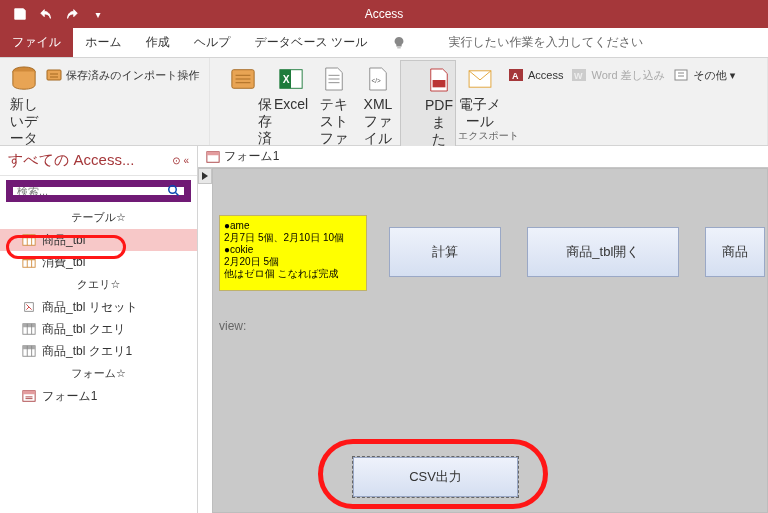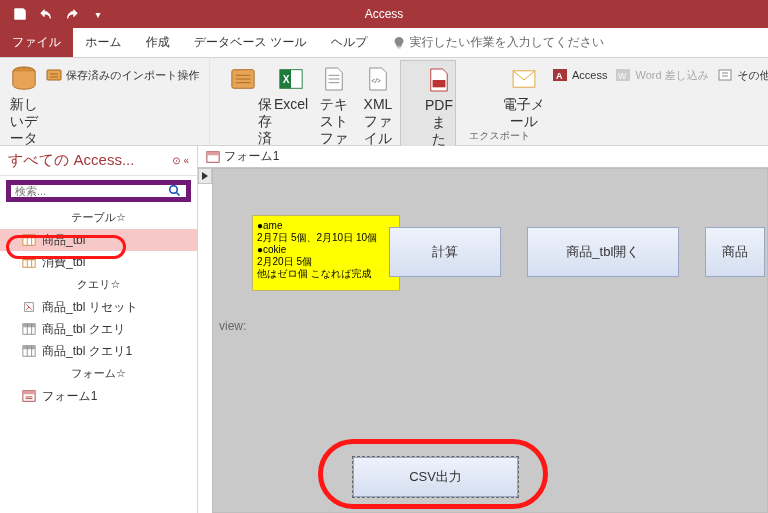--- a/index.html
+++ b/index.html
@@ -9,21 +9,21 @@
   .qat { height: 28px; background: #a5373a; display: flex; align-items: center; padding: 0 8px; color: #fff; position: relative; }
   .qat-btn { width: 24px; height: 22px; display: flex; align-items: center; justify-content: center; margin-right: 2px; }
   .qat-btn svg { fill: #fff; stroke: #fff; }
   .qat-title { position: absolute; left: 50%; transform: translateX(-50%); font-size: 12px; color: #fff; }
 
   
   .tabs { height: 30px; background: #fff; border-bottom: 1px solid #d4d4d4; display: flex; align-items: stretch; }
   .tab { padding: 0 12px; display: flex; align-items: center; font-size: 12px; color: #333; cursor: pointer; }
   .tab.file { color: #fff; background: #a5373a; }
   .tab.active { border-bottom: 3px solid #a5373a; color: #a5373a; font-weight: bold; margin-bottom: -1px; }
-  .tell-me { display: flex; align-items: center; padding-left: 12px; color: #666; }
+  .tell-me { display: flex; align-items: center; padding-left: 12px; color: #666; gap: 39px; }
   .tell-me svg { margin-right: 4px; }
 
   
   .ribbon { height: 88px; background: #f1f1f1; border-bottom: 1px solid #d4d4d4; display: flex; }
   .rgroup { display: flex; flex-direction: column; border-right: 1px solid #e4e4e4; position: relative; padding: 2px 6px 14px 6px; }
   .rgroup-label { position: absolute; bottom: 2px; left: 0; right: 0; text-align: center; font-size: 10px; color: #666; }
   .rgroup-body { display: flex; flex: 1; align-items: flex-start; }
   .rbig { display: flex; flex-direction: column; align-items: center; width: 54px; padding: 4px 2px 0 2px; text-align: center; }
   .rbig-ico { width: 32px; height: 30px; margin-bottom: 2px; display: flex; align-items: center; justify-content: center; }
   .rbig-label { font-size: 14px; line-height: 1.2; }
@@ -31,35 +31,35 @@
   .rsmline { display: flex; align-items: center; height: 22px; font-size: 11px; white-space: nowrap; padding: 0 4px; }
   .rsmline svg { margin-right: 4px; }
   .rcol { display: flex; flex-direction: row; }
 
   
   .content { display: flex; height: calc(513px - 28px - 30px - 88px); }
 
   
   .nav { width: 198px; border-right: 1px solid #d4d4d4; background: #fff; position: relative; }
   .nav-header { height: 30px; display: flex; align-items: center; padding: 0 8px; color: #a5373a; font-size: 15px; justify-content: space-between; border-bottom: 1px solid #e4e4e4; }
-  .nav-search { margin: 4px 6px; display: flex; border: 5px solid #701a75; height: 22px; }
+  .nav-search { margin: 4px 6px; display: flex; border: 7px solid #701a75; height: 22px; }
   .nav-search input { flex: 1; border: none; padding: 0 4px; font-size: 11px; outline: none; }
   .nav-search .magnify { width: 22px; display: flex; align-items: center; justify-content: center; color: #094ab2; }
   .nav-cat { padding: 4px 8px; font-size: 11px; color: #333; display: flex; justify-content: center; align-items: center; }
   .nav-item { display: flex; align-items: center; padding: 2px 8px 2px 22px; height: 22px; font-size: 12px; gap: 6px; }
   .nav-item.selected { background: #f7c8c8; }
 
   .red-circle-1 { position: absolute; left: 6px; top: 89px; width: 120px; height: 24px; border: 3px solid #ff1616; border-radius: 14px; pointer-events: none; }
 
   
   .formarea { flex: 1; background: #fff; position: relative; }
   .form-tab { height: 22px; border-bottom: 1px solid #c7c7c7; display: flex; align-items: center; padding: 0 8px; gap: 4px; font-size: 12px; }
   .formbody { position: absolute; top: 22px; left: 0; right: 0; bottom: 0; background: #c9c9c9; border: 1px solid #bdbdbd; }
 
-  .note-box { position:absolute; left:6px; top:46px; width:148px; height:76px; background:#ffff00; color:#000; font-size:10px; padding:4px; line-height:1.2; border:1px solid #bfb26a;margin-left:33px; }
+  .note-box { position:absolute; left:6px; top:46px; width:148px; height:76px; background:#ffff00; color:#000; font-size:10px; padding:4px; line-height:1.2; border:1px solid #bfb26a; }
   .btn3d { position:absolute; height:50px; background:linear-gradient(#eef2fb,#d5dff1); border:1px solid #9aa8c6; display:flex; align-items:center; justify-content:center; font-size:13px; color:#333; }
   .btn3d.b1 { left:176px; top:58px; width:112px; }
   .btn3d.b2 { left:314px; top:58px; width:152px; }
   .btn3d.b3 { left:492px; top:58px; width:60px; }
   .viewlabel { position:absolute; left:6px; top:150px; font-size:12px; color:#666; }
 
   .csvbtn { position:absolute; left:140px; top:288px; width:165px; height:40px; background:linear-gradient(#eef2fb,#d5dff1); border:1px solid #9aa8c6; outline:1px dashed #666; display:flex; align-items:center; justify-content:center; font-size:13px; }
   .red-circle-2 { position:absolute; left:105px; top:270px; width:230px; height:70px; border:5px solid #ff1616; border-radius:42px; pointer-events:none; }
 </style>
 </head>
@@ -82,22 +82,22 @@
       </svg>
   </div>
   <div class="qat-btn" style="font-size:10px;">▾</div>
   <div class="qat-title">Access</div>
 </div>
 
 <div class="tabs">
   <div class="tab file">ファイル</div>
   <div class="tab">ホーム</div>
   <div class="tab">作成</div>
+  <div class="tab">ヘルプ</div>
   <div class="tab">データベース ツール</div>
-  <div class="tab">ヘルプ</div>
   <div class="tell-me">
     <svg width="14" height="14" viewBox="0 0 16 16">
         <path d="M8 1a5 5 0 0 0-3 9v2h6v-2a5 5 0 0 0-3-9zm-2 12h4v1H6v-1z" fill="#888"></path>
       </svg>
     <span>実行したい作業を入力してください</span>
   </div>
 </div>
 
 <div class="ribbon">
 
@@ -170,21 +170,21 @@
       <div class="rbig sel" style="width:56px;padding-left:24px;">
         <div class="rbig-ico">
             <svg width="22" height="26" viewBox="0 0 24 28">
               <path d="M3 2h13l5 5v19H3V2z" fill="#fff" stroke="#b33"></path>
               <rect x="5" y="14" width="14" height="8" fill="#b33"></rect>
             </svg>
           </div>
         <div class="rbig-label" style="white-space:pre-line;">PDF または
 XPS</div>
       </div>
-      <div class="rbig" style="width:48px;margin-left:44px;">
+      <div class="rbig" style="width:48px;">
         <div class="rbig-ico">
             <svg width="26" height="20" viewBox="0 0 28 22">
               <rect x="2" y="2" width="24" height="18" fill="#fff" stroke="#e0a030"></rect>
               <path d="M2 2l12 10L26 2" stroke="#e0a030" fill="none"></path>
             </svg>
           </div>
         <div class="rbig-label">電子メール</div>
       </div>
       <div class="rcol" style="padding-top:4px;">
         <div class="rsmline">

